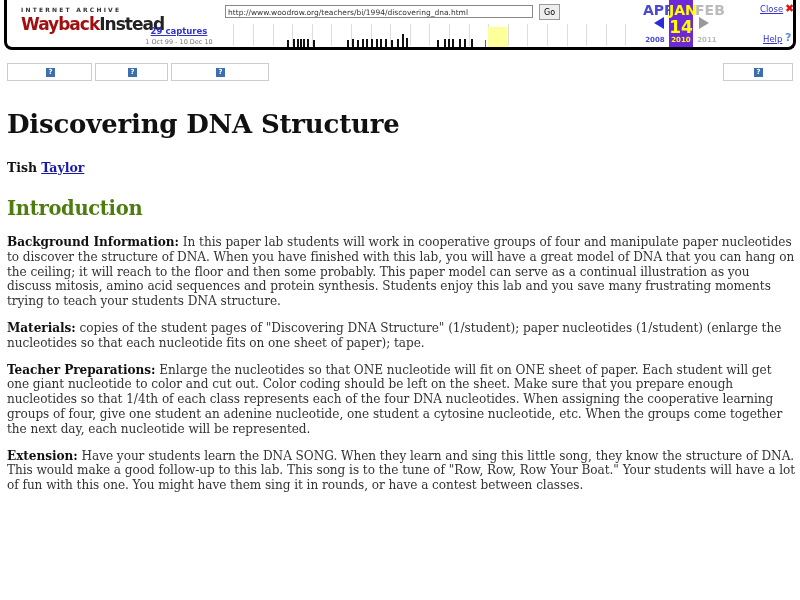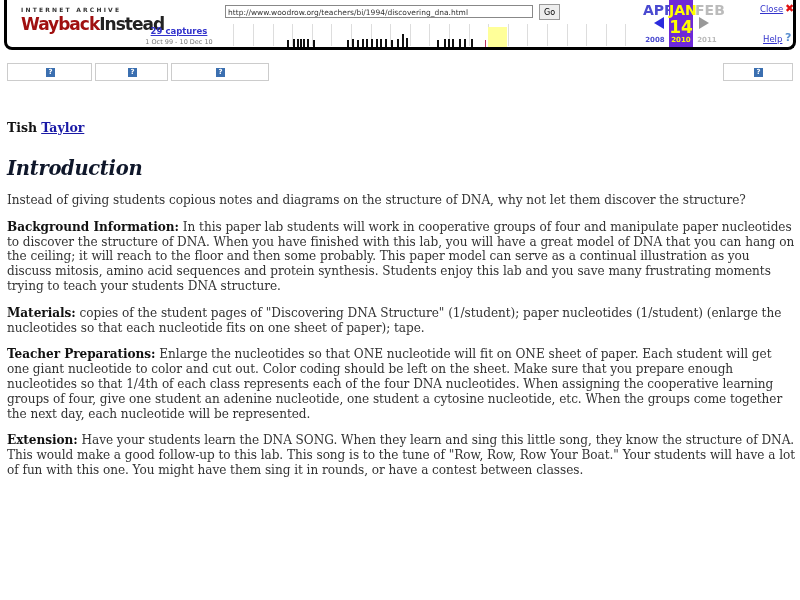--- a/index.html
+++ b/index.html
@@ -60,21 +60,21 @@
     position: absolute; top: 4px; width: 9px; height: 9px; background: #3b6fb0;
     color: #fff; font-size: 7px; line-height: 9px; text-align: center; font-family: "DejaVu Sans", sans-serif; font-weight: bold;
   }
 
   
   .content { position: absolute; left: 7px; top: 104px; width: 788px; }
   h1 { font-size: 26px; font-weight: bold; margin: 0; line-height: 40px; color: #111; letter-spacing: -0.2px; }
   .author { margin-top: 16px; font-size: 12.5px; line-height: 15px; }
   .author b { color: #111; }
   .author a { color: #1a1aa6; text-decoration: underline; font-weight: bold; }
-  h2 { font-size: 19.5px; font-weight: bold; margin: 0; line-height: 28px; color: #0f172a; font-family: "DejaVu Serif", serif; letter-spacing: -0.3px; font-style: italic; }
+  h2 { font-size: 19.5px; font-weight: bold; margin: 0; line-height: 28px; color: #4d7c0f; font-family: "DejaVu Serif", serif; letter-spacing: -0.3px; }
   p { margin: 0; font-size: 12.1px; line-height: 14.8px; color: #333; letter-spacing: -0.05px; }
   p b { color: #111; }
 </style>
 </head>
 <body>
 
 <div id="wm-toolbar">
   <div class="wm-logo">
     <div class="ia">INTERNET ARCHIVE</div>
     <div class="wb"><span class="way">Wayback</span><span class="mach">Instead</span></div>
@@ -170,27 +170,27 @@
     <span class="q" style="left:32px">?</span>
   </div>
 <div class="img-box" style="left:171px;width:98px">
     <span class="q" style="left:44px">?</span>
   </div>
 <div class="img-box" style="left:723px;width:70px">
     <span class="q" style="left:30px">?</span>
   </div>
 
 <div class="content">
+  <h1>Discovering DNA Structure</h1>
   <div class="author">
     <b>Tish</b>
     <a>Taylor</a><br>
   </div>
 
   <h2 style="margin-top:20px">Introduction</h2>
-  <p style="margin-top:10px">Instead of giving students copious notes and diagrams on the structure of DNA, why not let them discover the structure?</p>
 
 
   <p style="margin-top:12px"><b>Background Information:</b><span> In this paper lab students will work in cooperative groups of four and manipulate paper nucleotides to discover the structure of DNA. When you have finished with this lab, you will have a great model of DNA that you can hang on the ceiling; it will reach to the floor and then some probably. This paper model can serve as a continual illustration as you discuss mitosis, amino acid sequences and protein synthesis. Students enjoy this lab and you save many frustrating moments trying to teach your students DNA structure.</span></p>
 
   <p style="margin-top:12px"><b>Materials:</b><span> copies of the student pages of "Discovering DNA Structure" (1/student); paper nucleotides (1/student) (enlarge the nucleotides so that each nucleotide fits on one sheet of paper); tape.</span></p>
 
   <p style="margin-top:12px"><b>Teacher Preparations:</b><span> Enlarge the nucleotides so that ONE nucleotide will fit on ONE sheet of paper. Each student will get one giant nucleotide to color and cut out. Color coding should be left on the sheet. Make sure that you prepare enough nucleotides so that 1/4th of each class represents each of the four DNA nucleotides. When assigning the cooperative learning groups of four, give one student an adenine nucleotide, one student a cytosine nucleotide, etc. When the groups come together the next day, each nucleotide will be represented.</span></p>
 
   <p style="margin-top:12px"><b>Extension:</b><span> Have your students learn the DNA SONG. When they learn and sing this little song, they know the structure of DNA. This would make a good follow-up to this lab. This song is to the tune of "Row, Row, Row Your Boat." Your students will have a lot of fun with this one. You might have them sing it in rounds, or have a contest between classes.</span></p>
 </div>

